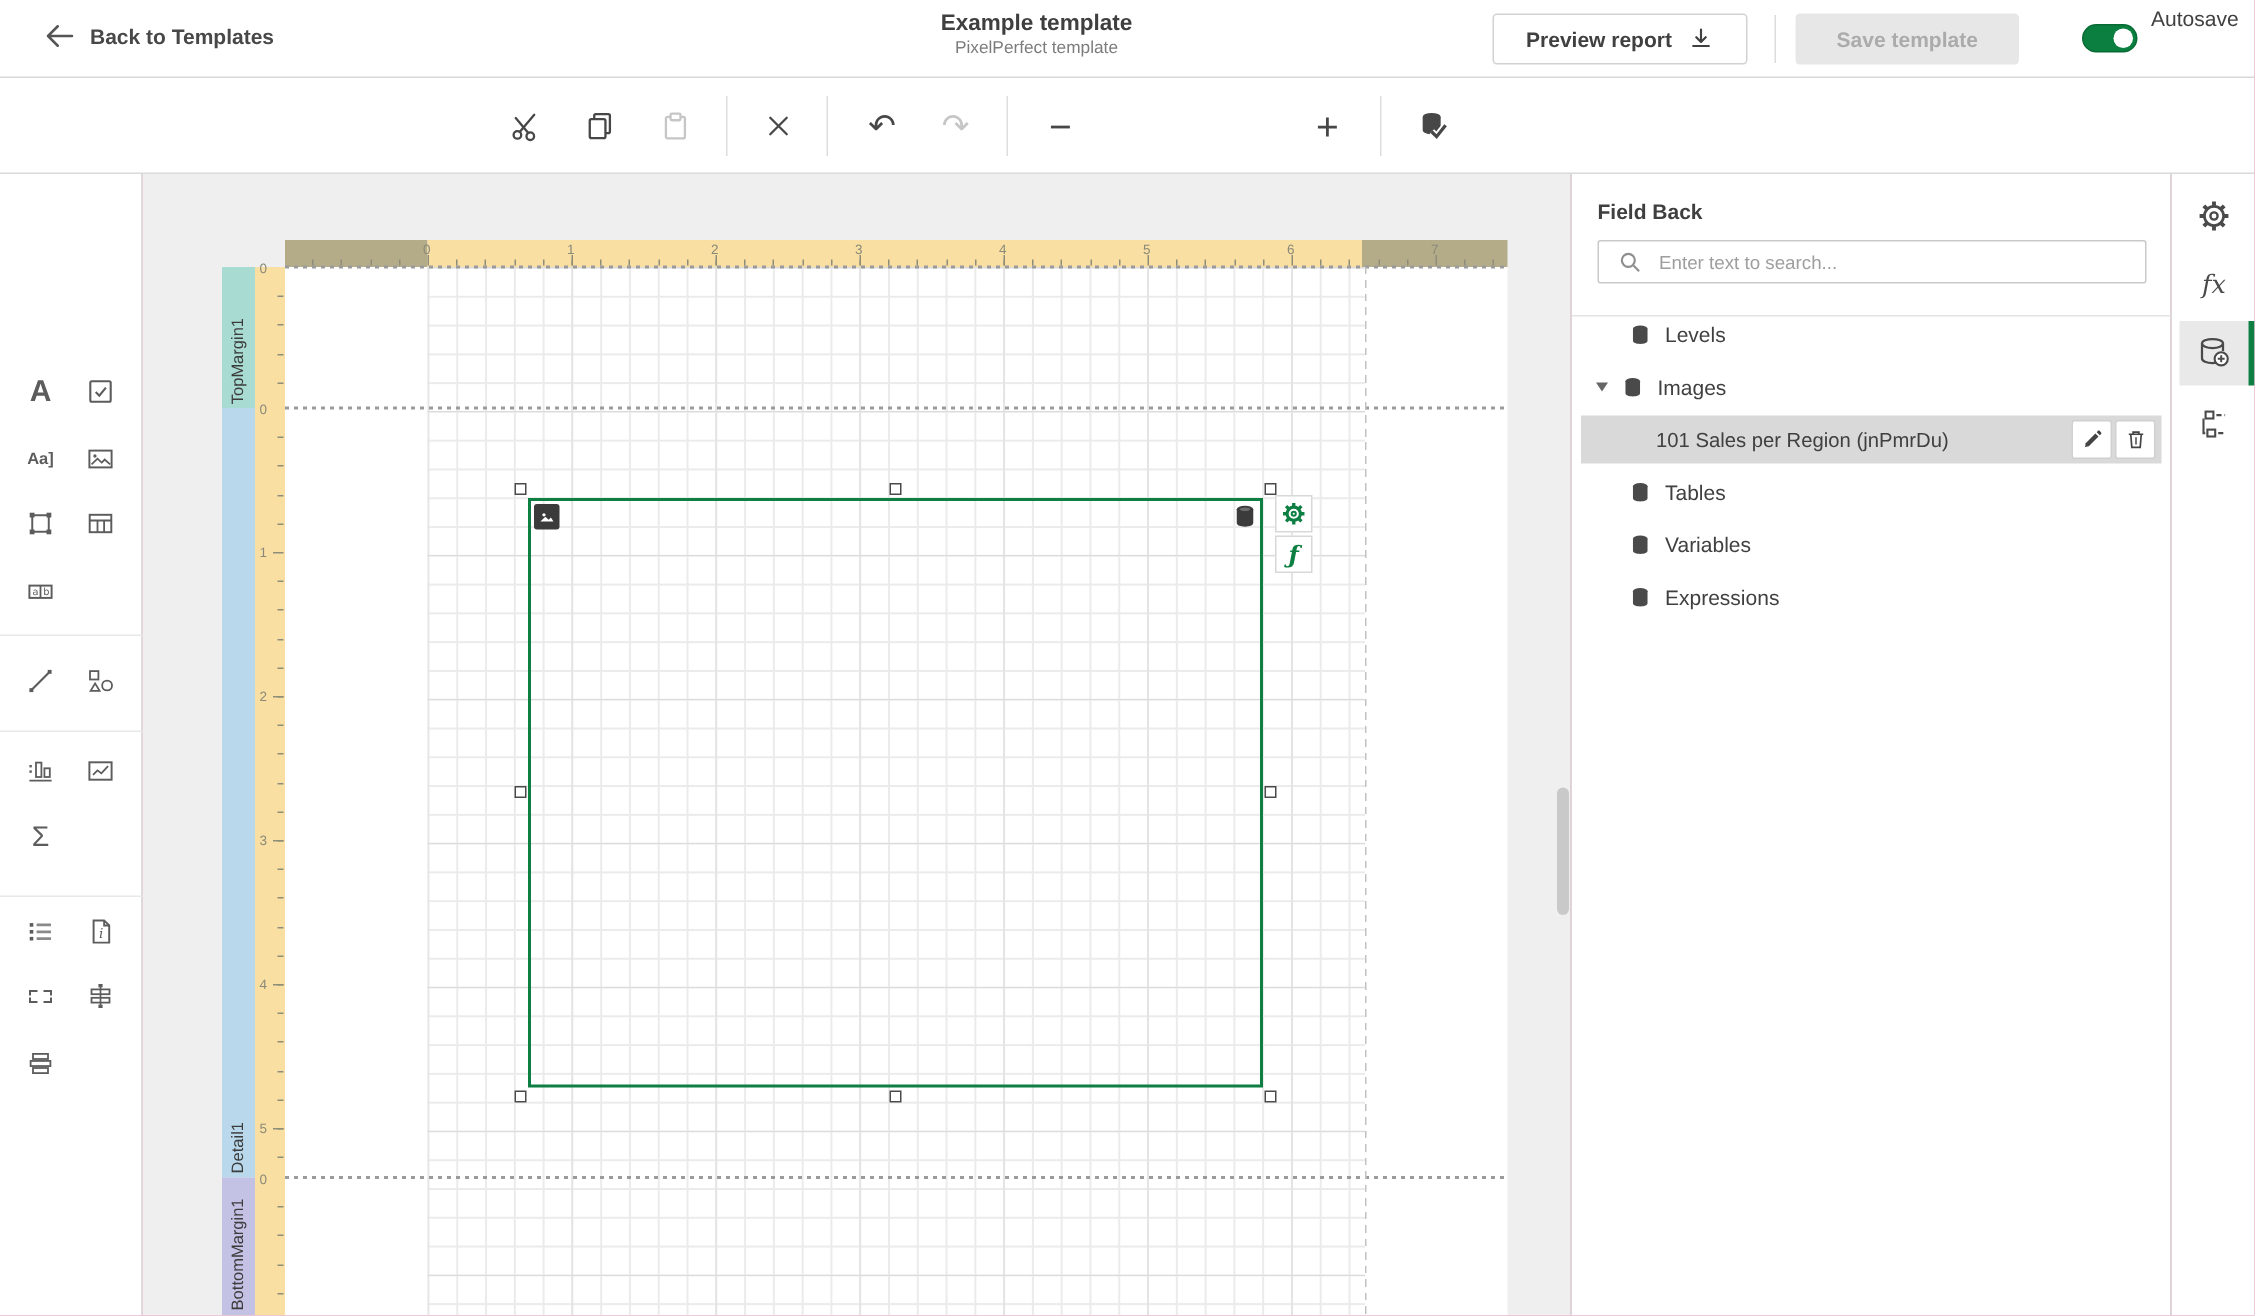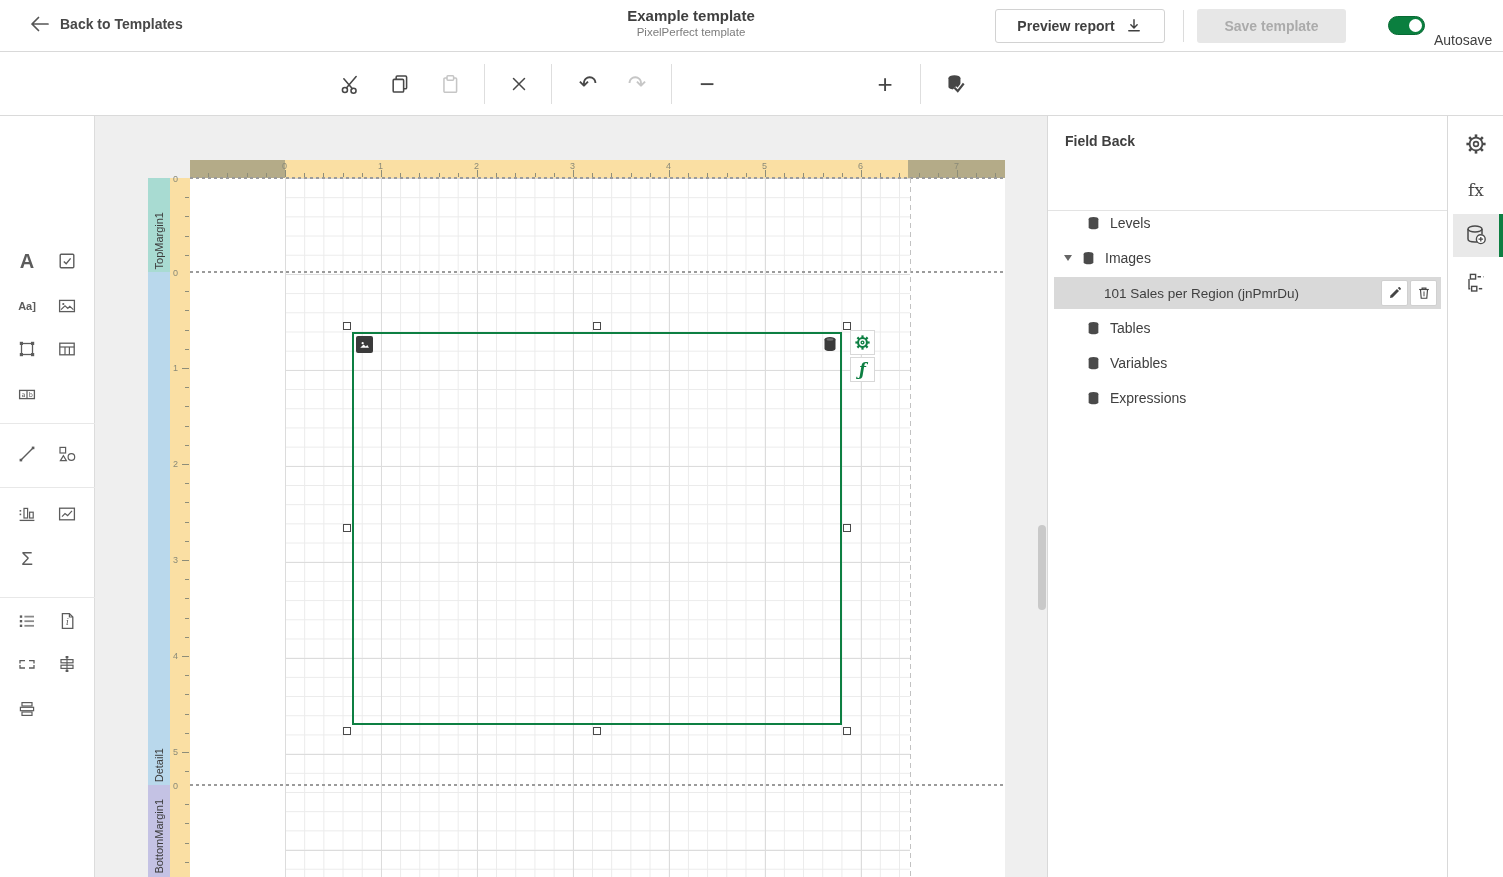--- a/index.html
+++ b/index.html
@@ -13,21 +13,21 @@
   .back-label { font-size:14px; font-weight:700; color:#484848; }
   .title-block { position:absolute; left:606px; top:7px; width:170px; text-align:center; }
   .doc-title { font-size:15px; font-weight:700; color:#3f3f3f; }
   .doc-subtitle { font-size:11.5px; color:#7c7c7c; margin-top:2px; }
   .btn { position:absolute; height:34px; border-radius:3px; display:flex; align-items:center; justify-content:center; gap:10px; font-size:14px; font-weight:700; cursor:pointer; }
   .btn-outline { border:1px solid #d2d2d2; background:#fff; color:#404040; }
   .btn-disabled { background:#e7e7e7; color:#ababab; cursor:default; }
   .hdr-divider { position:absolute; left:1183px; top:10px; width:1px; height:32px; background:#dcdcdc; }
   .toggle { position:absolute; left:1388px; top:16px; width:37px; height:19px; border-radius:10px; background:#0a7f3f; border:1px solid #086a34; cursor:pointer; }
   .toggle .knob { position:absolute; right:2px; top:2px; width:13px; height:13px; border-radius:50%; background:#fff; }
-  .autosave-label { position:absolute; left:1434px; top:32px; font-size:14px; color:#404040; }
+  .autosave-label { position:absolute; left:1434px; top:4px; font-size:14px; color:#404040; }
 
   
   .toolbar { position:absolute; left:0; top:52px; width:1503px; height:64px; background:#fff; border-bottom:1px solid #dadada; }
   .tb-btn { position:absolute; top:16px; width:32px; height:32px; display:flex; align-items:center; justify-content:center; cursor:pointer; color:#474747; }
   .tb-btn.disabled { color:#c6c6c6; cursor:default; }
   .tb-sep { position:absolute; top:12px; width:1px; height:40px; background:#dedede; }
   .glyph { font-size:22px; line-height:1; }
   .zoom-select { position:absolute; left:737px; top:68px; width:118px; height:34px; border:1px solid #cfcfcf; border-radius:3px; background:#fff; display:flex; align-items:center; cursor:pointer; }
   .zoom-select .val { font-size:13px; color:#2f2f2f; margin-left:15px; flex:1; }
   .caret-down { width:0; height:0; border-left:4px solid transparent; border-right:4px solid transparent; border-top:5px solid #555; margin-right:12px; }
@@ -78,21 +78,21 @@
   .tree-row.selected { background:#d9d9d9; left:6px; width:387px; }
   .tree-row.selected .lbl { font-size:13.5px; margin-left:0; }
   .tree-caret { position:absolute; left:16px; width:0; height:0; border-left:4.5px solid transparent; border-right:4.5px solid transparent; border-top:6px solid #666; }
   .row-btn { position:absolute; width:27px; height:26px; background:#fff; border:1px solid #d0d0d0; border-radius:2px; display:flex; align-items:center; justify-content:center; cursor:pointer; }
 
   
   .right-strip { position:absolute; left:1447px; top:116px; width:56px; height:761px; background:#fff; border-left:1px solid #d9d9d9; }
   .strip-btn { position:absolute; left:12px; width:32px; height:32px; display:flex; align-items:center; justify-content:center; cursor:pointer; color:#4a4a4a; }
   .strip-tile { position:absolute; left:5px; top:98px; width:46px; height:43px; background:#e9e9e9; }
   .strip-accent { position:absolute; left:51px; top:98px; width:5px; height:43px; background:#0d7f42; }
-  .fx-txt { font-family:"DejaVu Serif","Liberation Serif",serif; font-size:17px; color:#4a4a4a; }
+  .fx-txt { font-family:"DejaVu Serif","Liberation Serif",serif; font-style:italic; font-size:17px; color:#4a4a4a; }
 </style>
 </head>
 <body>
 
 <div class="app">
 
   <div class="header">
     <div class="back">
       <svg width="22" height="22" viewBox="0 0 22 22">
           <path d="M10.5 4.5 L4 11 L10.5 17.5 M4 11 H20" stroke="#555" stroke-width="1.7" fill="none" stroke-linecap="round" stroke-linejoin="round"></path>
@@ -469,20 +469,27 @@
     </div>
     <div class="float-btn" style="left:755px; top:241px;">
       <span class="fx-f">ƒ</span>
     </div>
 
     <div class="scroll-thumb"></div>
   </div>
 
   <div class="field-panel">
     <div class="fp-title">Field Back</div>
+    <div class="search-box">
+      <svg width="18" height="18" viewBox="0 0 20 20" style="margin:0 8px 0 12px;">
+          <circle cx="8.4" cy="8.4" r="4.8" stroke="#8f8f8f" stroke-width="1.6" fill="none"></circle>
+          <line x1="12.2" y1="12.2" x2="16.4" y2="16.4" stroke="#8f8f8f" stroke-width="1.6"></line>
+        </svg>
+      <input type="text" placeholder="Enter text to search..." style="">
+    </div>
     <div class="fp-divider"></div>
 
     <div class="tree-row" style="top:91px;">
       <svg width="13" height="15" viewBox="0 0 14 17" style="margin-left:39px;">
           <path d="M1.5 3.5 v9.2 c0 1.5 2.5 2.4 5.5 2.4 s5.5-.9 5.5-2.4 V3.5" fill="#4a4a4a"></path>
           <ellipse cx="7" cy="3.5" rx="5.5" ry="2.4" fill="#4a4a4a"></ellipse>
         </svg>
       <span class="lbl">Levels</span>
     </div>
     <div class="tree-row" style="top:126px;">

